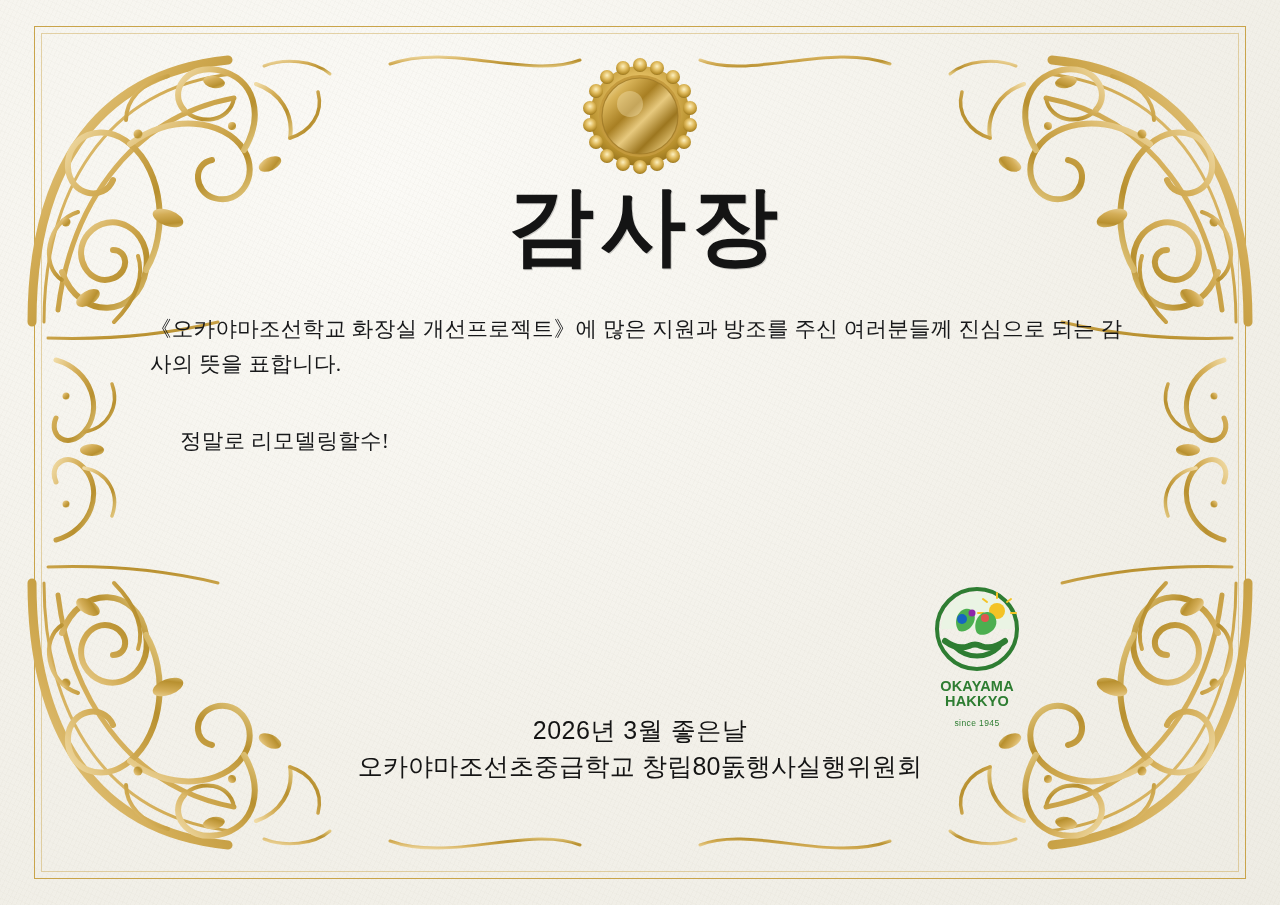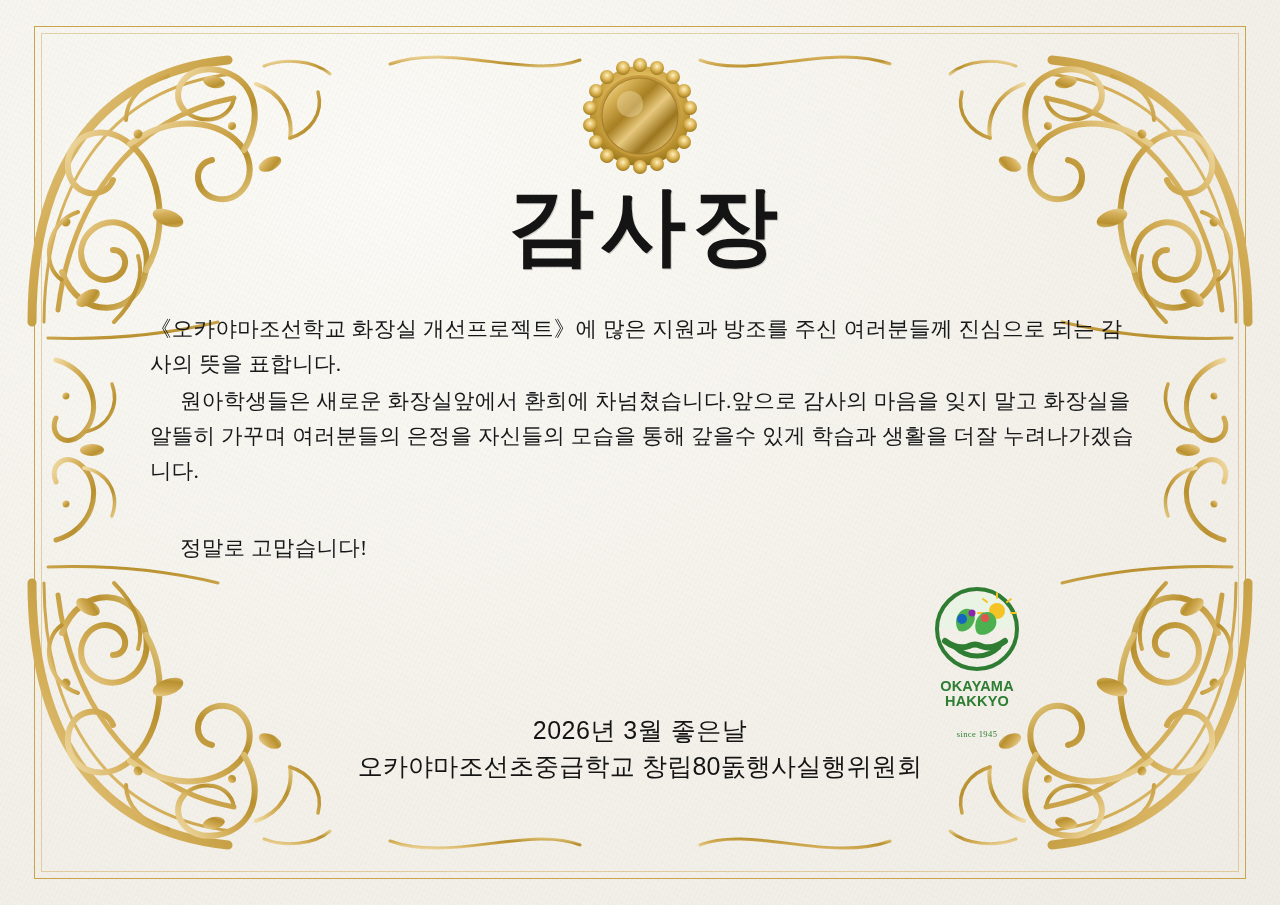--- a/index.html
+++ b/index.html
@@ -143,24 +143,24 @@
   .emblem .emblem-name {
     margin-top: 2px;
     font-family: "Liberation Sans", sans-serif;
     font-weight: bold;
     font-size: 14.5px;
     line-height: 15px;
     color: #2e7d32;
     letter-spacing: 0.2px;
   }
   .emblem .emblem-since {
-    font-family: Liberation Serif, serif;
+    font-family: Liberation Sans, sans-serif;
     font-size: 8.5px;
     color: #2e7d32;
-    margin-top: 20px;
+    margin-top: 9px;
     letter-spacing: 0.4px;
   }
 
   
   .signature {
     position: absolute;
     left: 0;
     right: 0;
     top: 700px;
     text-align: center;
@@ -427,22 +427,21 @@
           <circle cx="-10" cy="-12" r="13" fill="#fbeec2" opacity="0.35"></circle>
         </g>
       </g>
     </svg>
   </div>
 
   <div class="title">감사장</div>
 
   <div class="body-block">
     <p class="para">《오카야마조선학교 화장실 개선프로젝트》에 많은 지원과 방조를 주신 여러분들께 진심으로 되는 감사의 뜻을 표합니다.</p>
-    <p class="para indent">원아학생들은 새로운 화장실앞에서 환희에 차넘쳤습니다.앞으로 감사의 마음을 잊지 말고 화장실을 알뜰히 가꾸며 여러분들의 은정을 자신들의 모습을 통해 갚을수 있게 학습과 생활을 더잘 누려나가겠습니다.</p>
-    <p class="closing">정말로 고맙습니다!</p>
+    <p class="closing">정말로 리모델링할수!</p>
   </div>
 
   <div class="emblem">
     <div class="mark">
       <svg viewBox="0 0 104 92" xmlns="http://www.w3.org/2000/svg">
         <circle cx="52" cy="44" r="40" fill="none" stroke="#2e7d32" stroke-width="4"></circle>
         <path d="M16 44 a36 36 0 0 1 72 0 z" fill="#eaf4e4"></path>
 
         <circle cx="72" cy="26" r="8" fill="#f4c325"></circle>
         <g stroke="#f4c325" stroke-width="2" stroke-linecap="round">

